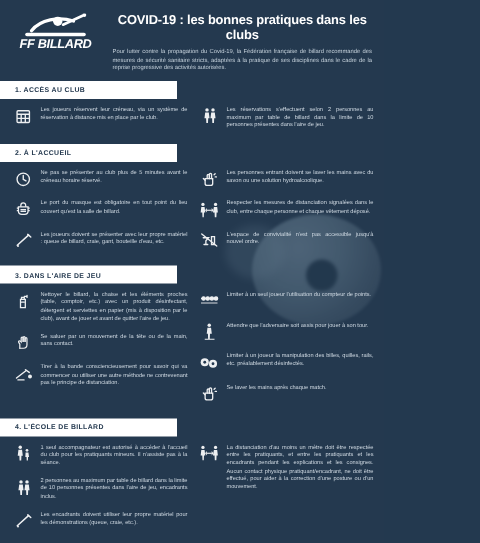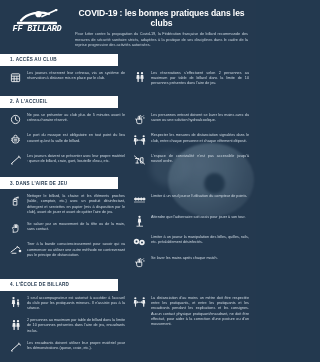--- a/index.html
+++ b/index.html
@@ -64,21 +64,20 @@
   }
   .logo svg { display: block; margin: 0 auto 0; }
   .logo-word {
     font-size: 8.5px;
     font-weight: bold;
     font-style: italic;
     color: #ffffff;
     letter-spacing: -.2px;
     line-height: 9px;
     margin-top: -1px;
-    font-family: Liberation Mono, monospace;
   }
   .head-text { flex: 1 1 auto; padding-top: 1px; }
   .head-title {
     font-size: 8.6px;
     font-weight: bold;
     color: #ffffff;
     line-height: 10px;
     letter-spacing: -.1px;
     text-align: center;
   }

